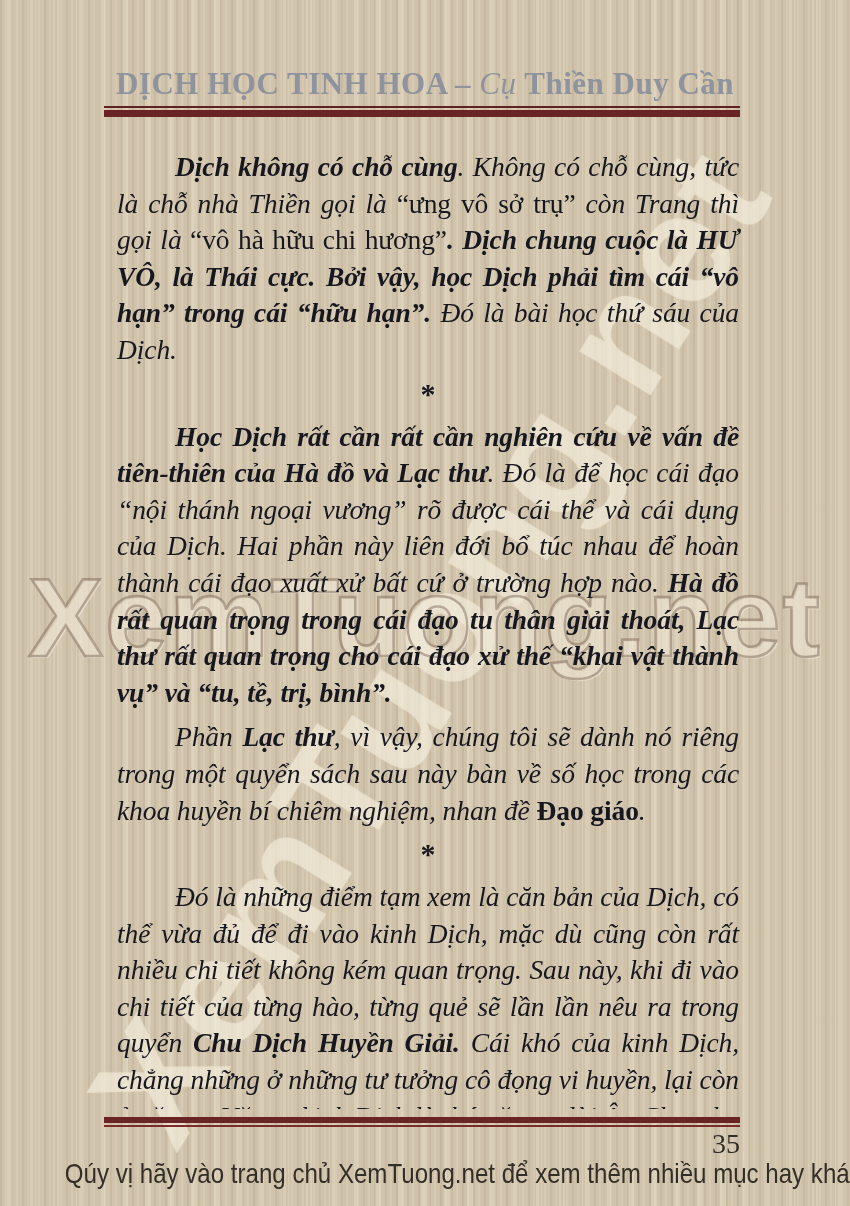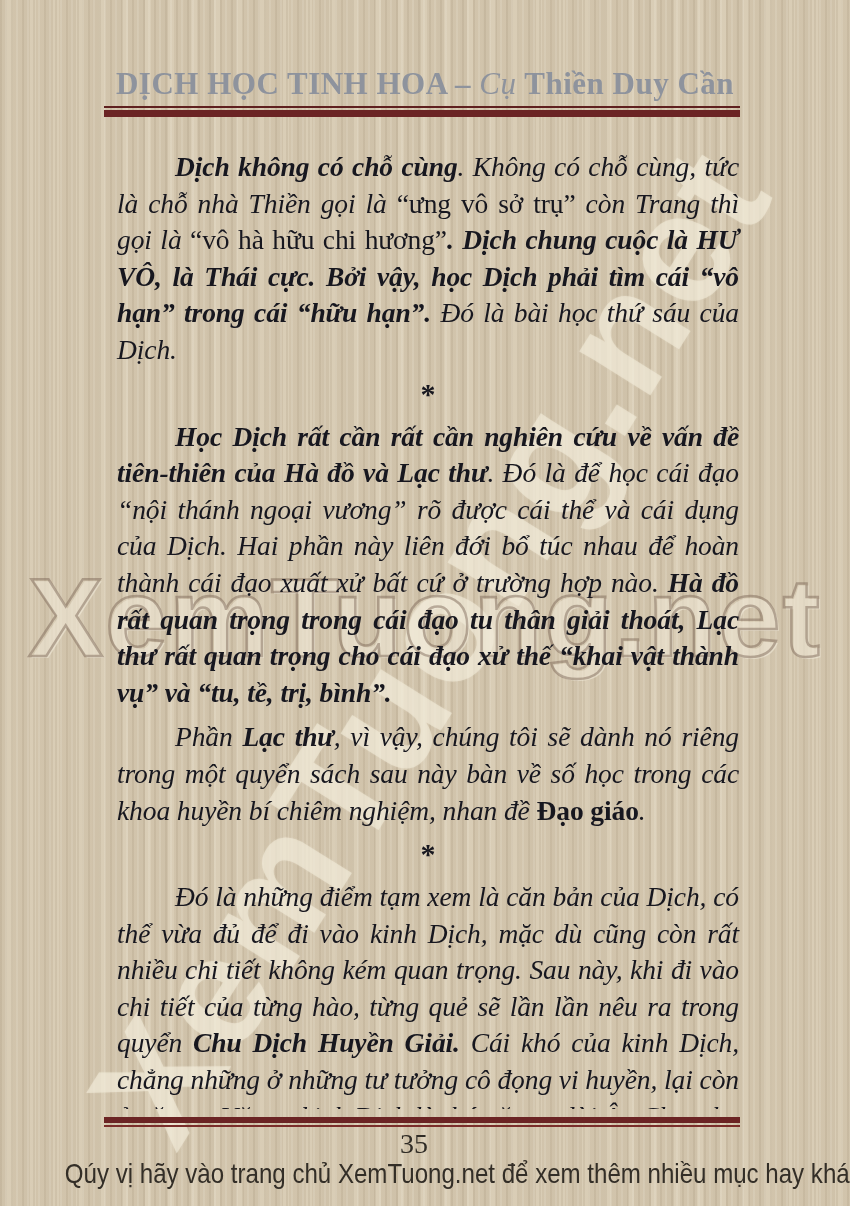--- a/index.html
+++ b/index.html
@@ -74,22 +74,22 @@
     font-size:30px;line-height:34px;height:34px;text-indent:0;margin:0;
     color:#17171f;
   }
 
   
   .footer-rule{position:absolute;left:104px;top:1117px;width:636px;}
   .footer-rule .thick{height:6px;background:#6b2424;}
   .footer-rule .gapline{height:2px;}
   .footer-rule .thin{height:2px;background:#7b2d2a;}
   .page-number{
-    position:absolute;left:96px;top:1128px;width:636px;
-    text-align:center;font-size:28px;color:#302c26;font-style:normal;
+    position:absolute;left:104px;top:1128px;width:636px;
+    text-align:right;font-size:28px;color:#302c26;font-style:normal;
   }
   .page-footer{
     position:absolute;left:0;right:0;top:1158px;text-align:center;
     font-family:"Liberation Sans", sans-serif;
     font-size:28px;color:#332e27;white-space:nowrap;
   }
   .page-footer .squeeze{
     display:inline-block;transform:scaleX(0.86);transform-origin:50% 50%;
   }
 </style>

